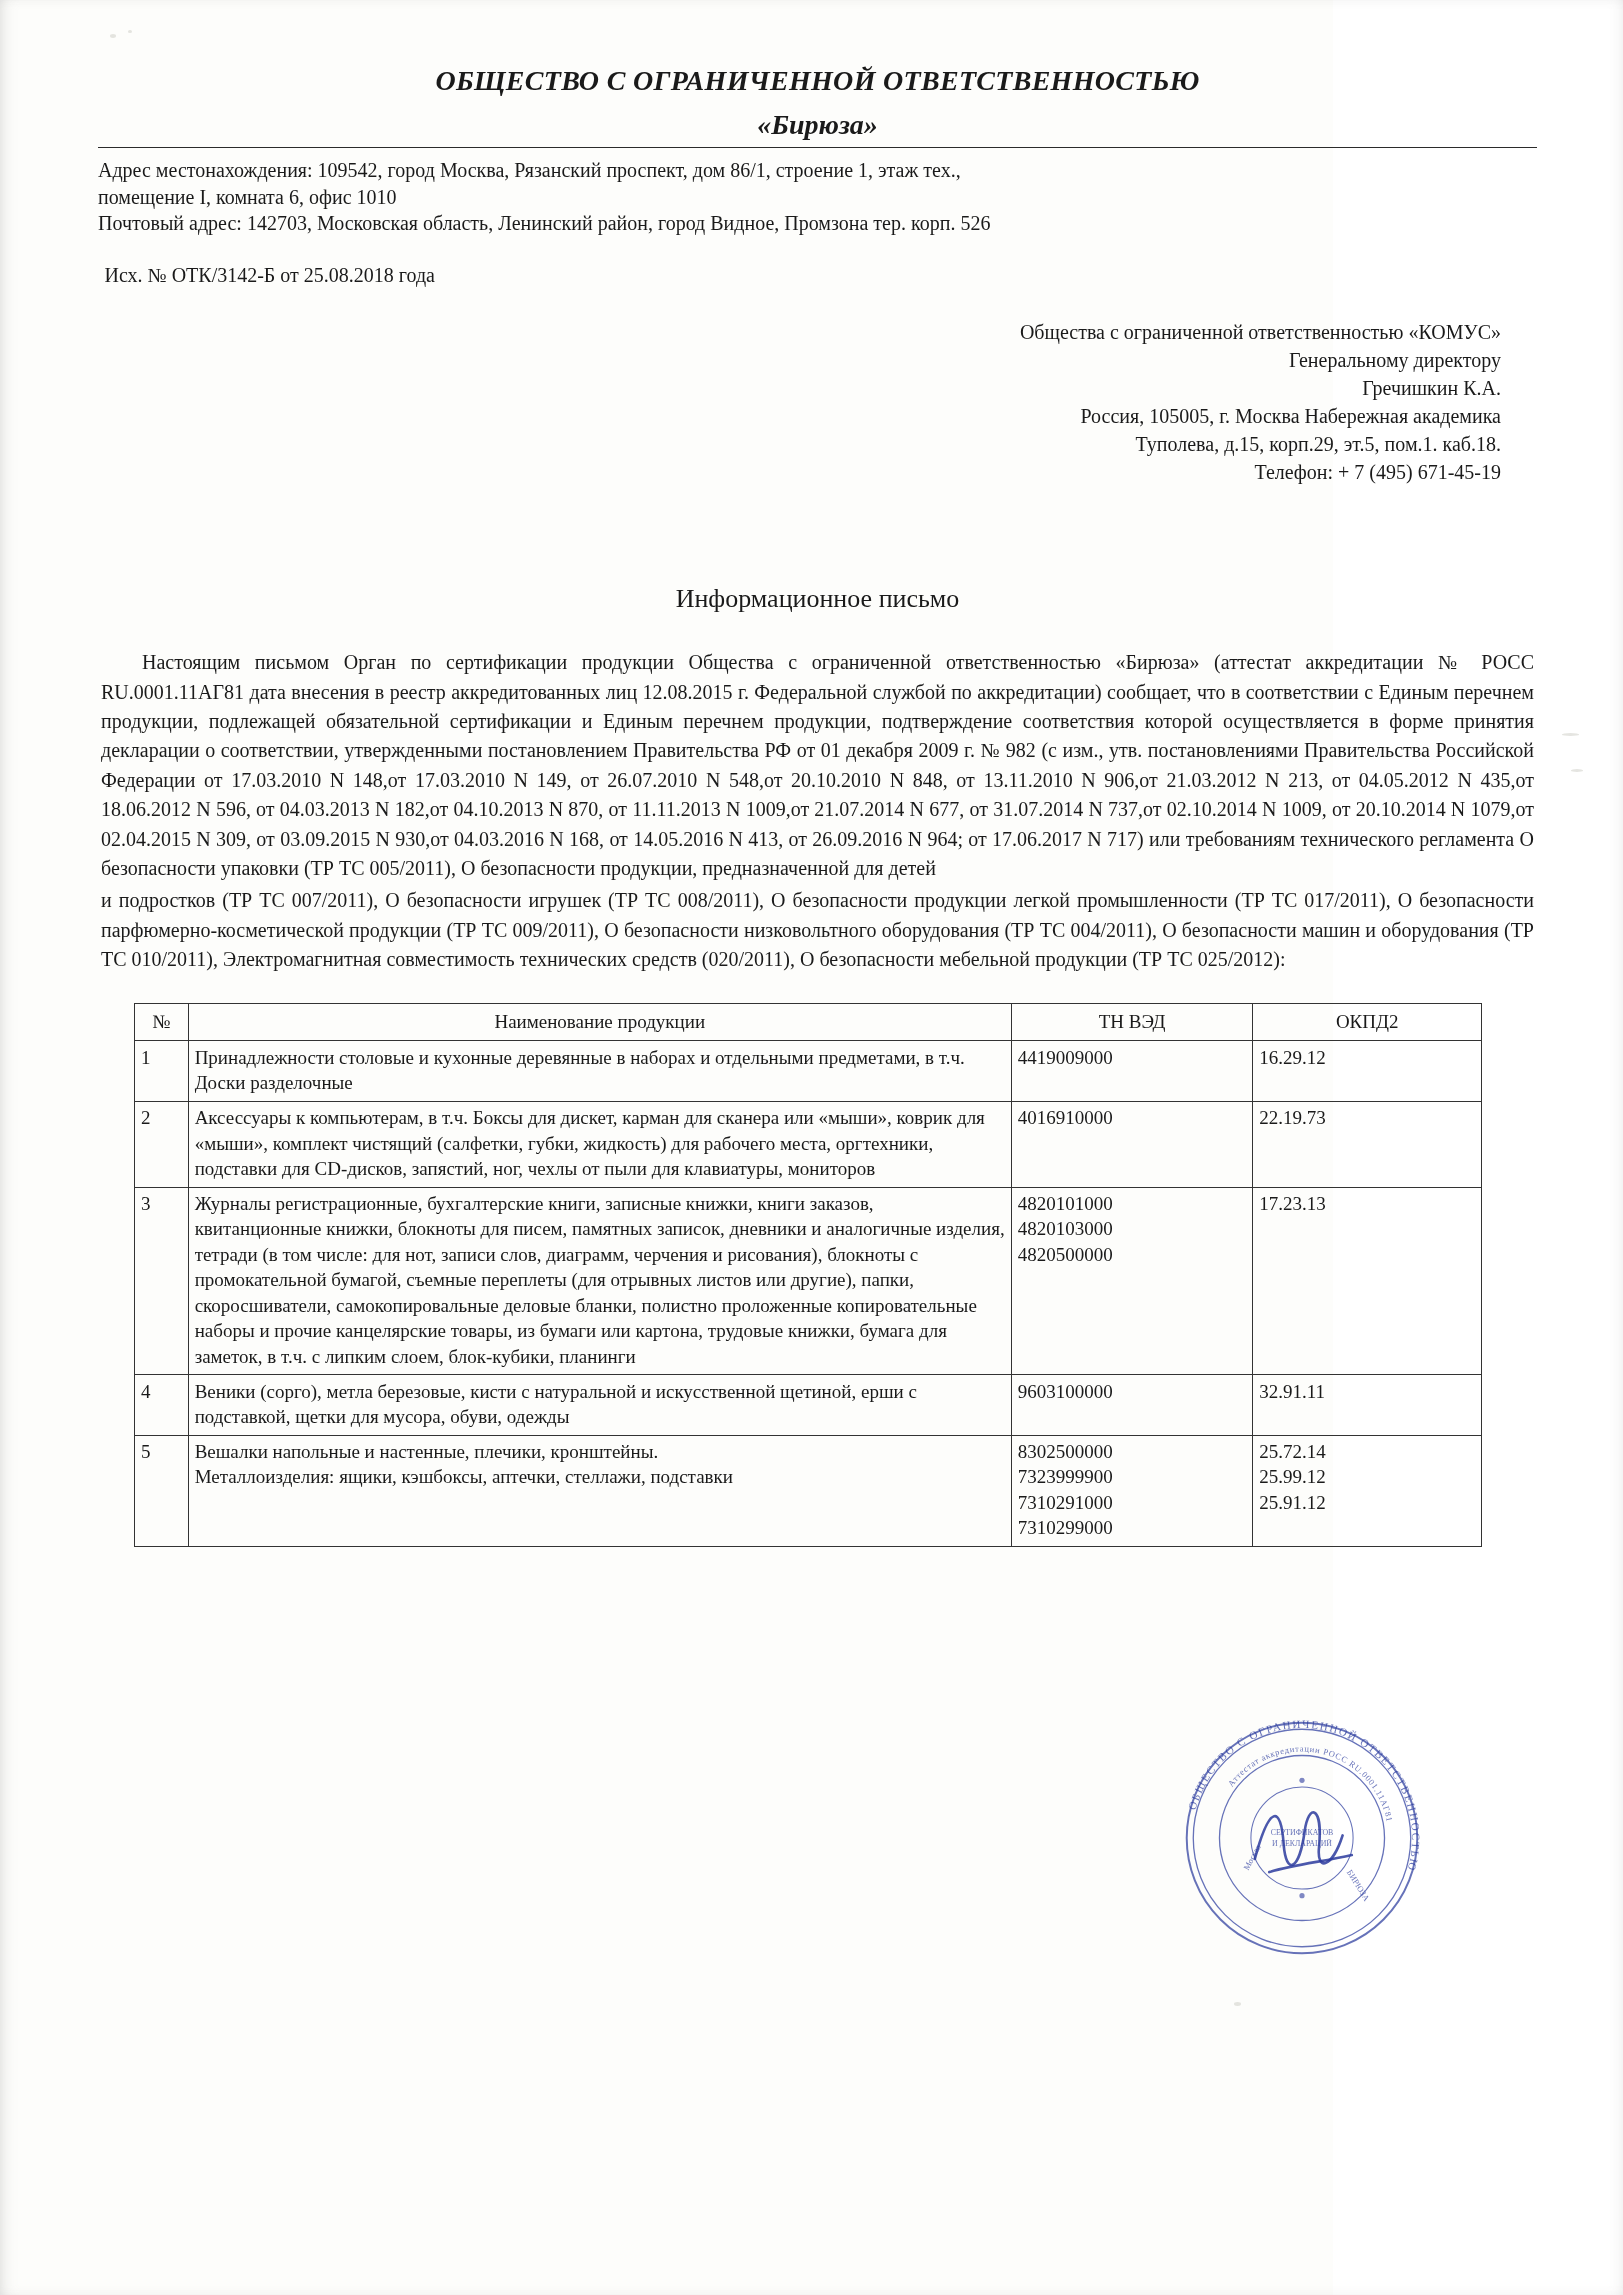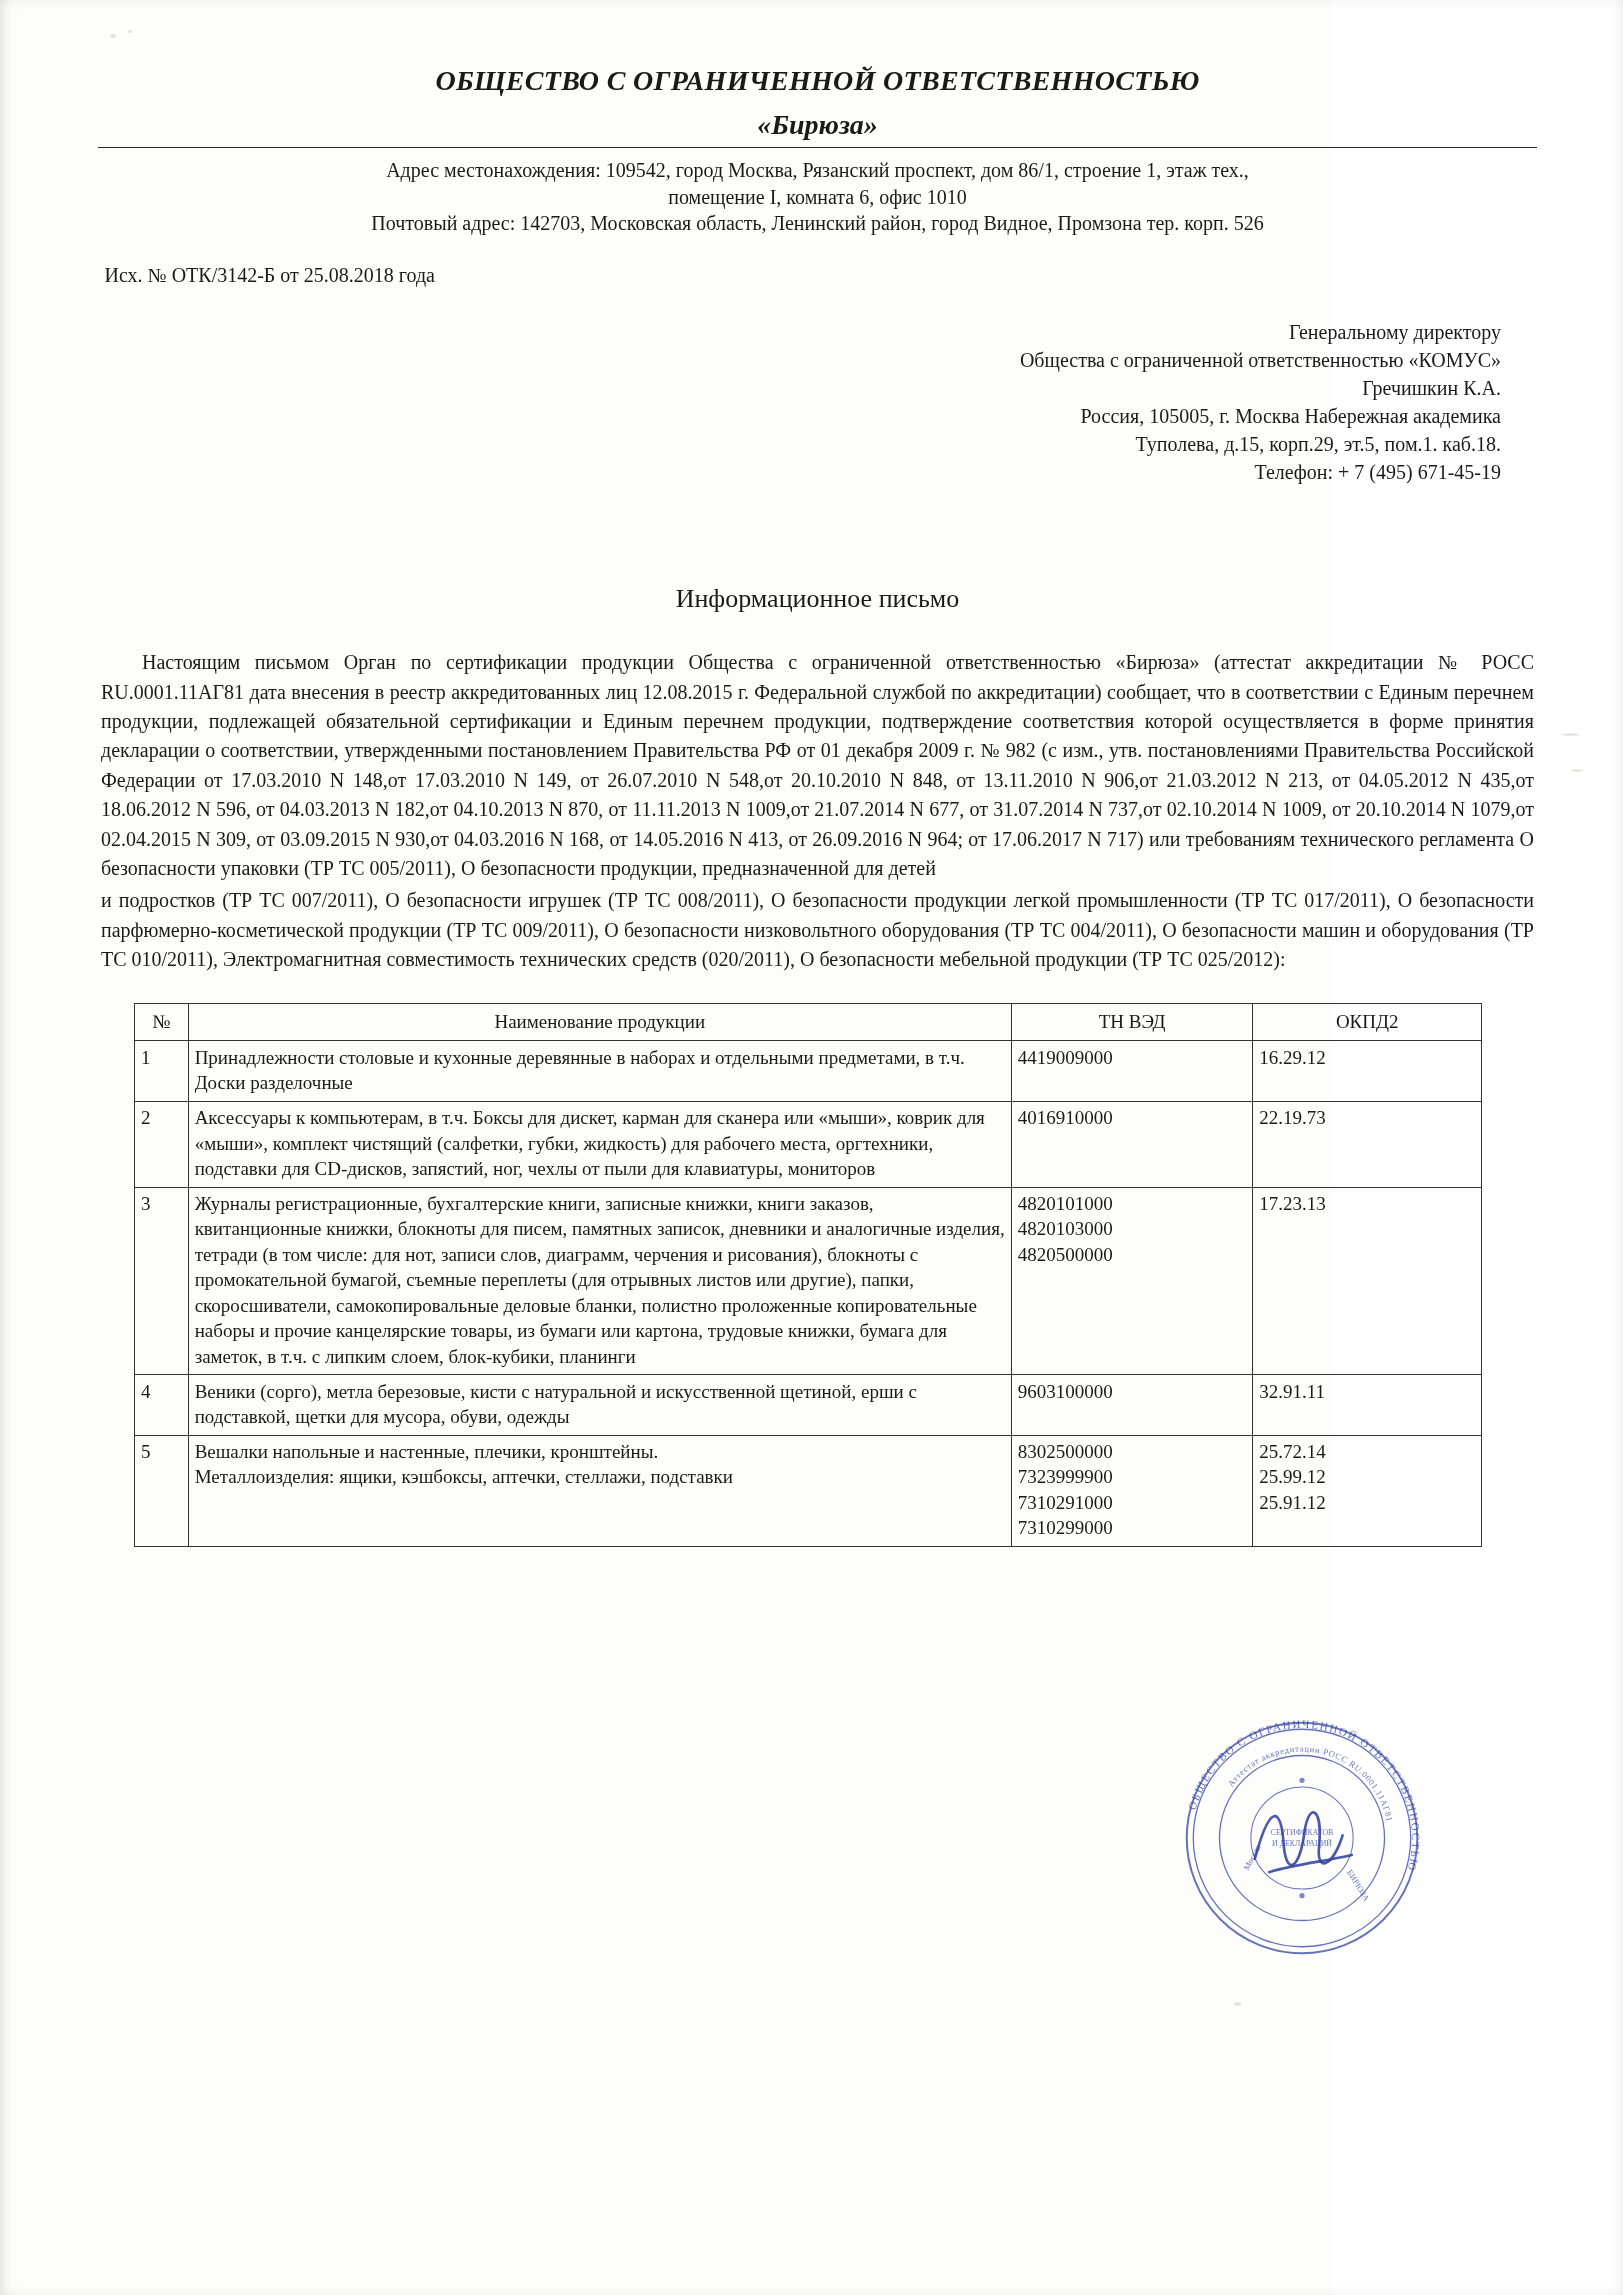--- a/index.html
+++ b/index.html
@@ -45,21 +45,21 @@
     font-size: 28px;
     margin: 11.8px 0 6.5px 0;
   }
   .hr-thick {
     border: 0;
     border-top: 1.6px solid #2b2b2b;
     margin: 3.9px 0 9.2px 0;
     width: 100%;
   }
   .addr {
-    text-align: center;
+    text-align: left;
     font-size: 20px;
     line-height: 1.32;
   }
   .reg-block {
     text-align: center;
     font-size: 20px;
     line-height: 1.35;
     margin-top: 25px;
   }
   .outgoing {
@@ -166,22 +166,22 @@
       <hr class="hr-thick">
       <div class="addr">Адрес местонахождения: 109542, город Москва, Рязанский проспект, дом 86/1, строение 1, этаж тех.,</div>
       <div class="addr">помещение I, комната 6, офис 1010</div>
       <div class="addr">Почтовый адрес: 142703, Московская область, Ленинский район, город Видное, Промзона тер. корп. 526</div>
 
 
       <div class="outgoing">Исх. № ОТК/3142-Б от 25.08.2018 года</div>
     </div>
 
     <div class="addressee">
+      <div>Общества с ограниченной ответственностью «КОМУС»</div>
       <div>Генеральному директору</div>
-      <div>Общества с ограниченной ответственностью «КОМУС»</div>
       <div>Гречишкин К.А.</div>
       <div>Россия, 105005, г. Москва Набережная академика</div>
       <div>Туполева, д.15, корп.29, эт.5, пом.1. каб.18.</div>
       <div>Телефон: + 7 (495) 671-45-19</div>
     </div>
 
     <div class="letter-title">Информационное письмо</div>
 
     <div class="body-text">
       <p class="indent">Настоящим письмом Орган по сертификации продукции Общества с ограниченной ответственностью «Бирюза» (аттестат аккредитации № РОСС RU.0001.11АГ81 дата внесения в реестр аккредитованных лиц    12.08.2015 г. Федеральной службой по аккредитации) сообщает, что в соответствии с Единым перечнем продукции, подлежащей обязательной сертификации и Единым перечнем продукции, подтверждение соответствия которой осуществляется в форме принятия декларации о соответствии, утвержденными постановлением Правительства РФ от 01 декабря 2009 г. № 982 (с изм., утв. постановлениями Правительства Российской Федерации от 17.03.2010 N 148,от 17.03.2010 N 149, от 26.07.2010 N 548,от 20.10.2010 N 848, от 13.11.2010 N 906,от 21.03.2012 N 213, от 04.05.2012 N 435,от 18.06.2012 N 596, от 04.03.2013 N 182,от 04.10.2013 N 870, от 11.11.2013 N 1009,от 21.07.2014 N 677, от 31.07.2014 N 737,от 02.10.2014 N 1009, от 20.10.2014 N 1079,от 02.04.2015 N 309, от 03.09.2015 N 930,от 04.03.2016 N 168, от 14.05.2016 N 413, от 26.09.2016 N 964; от 17.06.2017 N 717) или требованиям технического регламента О безопасности упаковки (ТР ТС 005/2011), О безопасности продукции, предназначенной для детей</p>

